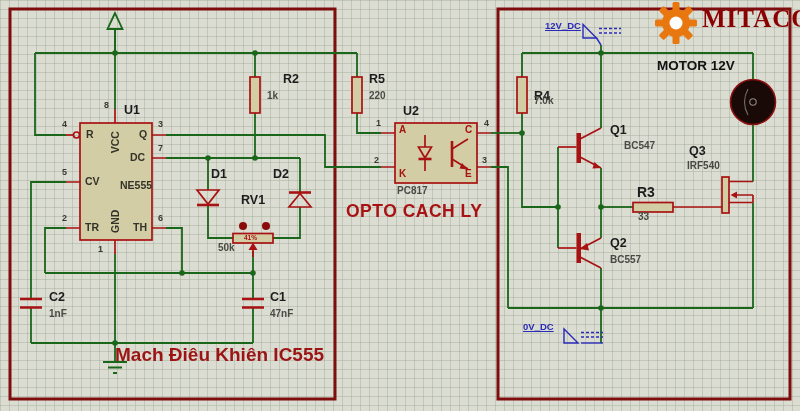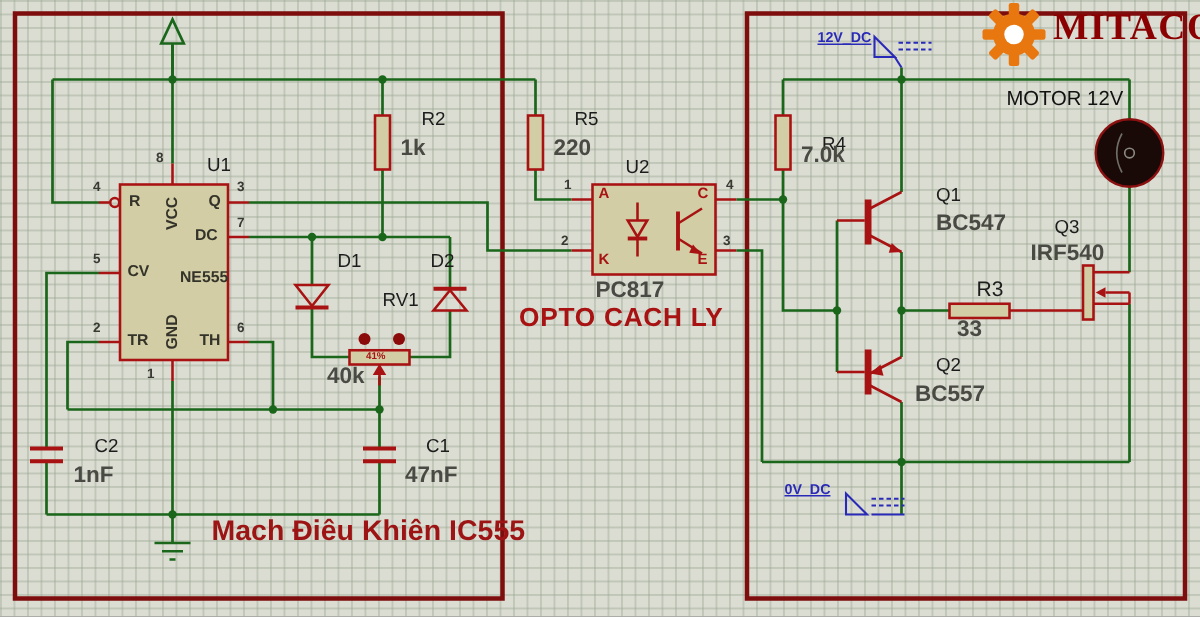--- a/index.html
+++ b/index.html
@@ -16,22 +16,22 @@
   .wire{stroke:var(--wire,#1a661a);stroke-width:1.8;fill:none;}
   .pin{stroke:var(--comp,#a81212);stroke-width:1.7;fill:none;}
   .pinthick{stroke:var(--comp,#a81212);stroke-width:2.6;fill:none;}
   .body{fill:var(--fill,#d2cda4);stroke:var(--comp,#a81212);stroke-width:1.7;}
   .redfill{fill:var(--comp,#a81212);stroke:none;}
   .dot{fill:var(--wire,#1a661a);stroke:none;}
   .blue{stroke:var(--blue,#2a2ab8);stroke-width:1.4;fill:none;}
   .bluedash{stroke:var(--blue,#2a2ab8);stroke-width:1.4;fill:none;stroke-dasharray:3 2;}
   .box{fill:none;stroke:var(--border,#7e0d0d);stroke-width:3;}
   .lbl{position:absolute;white-space:nowrap;line-height:1;color:#1c1c1c;}
-  .ref{font-size:12.5px;font-weight:normal;margin-left:14px;}
-  .val{font-size:15px;font-weight:bold;color:#4a4a44;}
+  .ref{font-size:12.5px;font-weight:bold;}
+  .val{font-size:10px;font-weight:bold;color:#4a4a44;}
   .pnum{font-size:9px;font-weight:bold;color:#3a3a34;}
   .chip{font-size:10.5px;font-weight:bold;color:#33332a;}
   .rot{transform:rotate(-90deg);width:30px;text-align:center;}
   .optopin{font-size:10px;font-weight:bold;color:var(--comp,#a81212);}
   .title{font-size:19px;font-weight:600;color:var(--title,#9c1414);}
   .opto-title{font-size:17.5px;font-weight:bold;color:var(--comp,#a81212);letter-spacing:.5px;}
   .bluetxt{font-size:9.5px;font-weight:bold;color:var(--blue,#2a2ab8);text-decoration:underline;}
   .black{color:#111;}
   .pct{font-size:6.5px;color:var(--comp,#a81212);font-weight:bold;}
   #logo{position:absolute;left:648px;top:0;width:152px;height:46px;background:#fff;}
@@ -264,28 +264,28 @@
   <div class="lbl chip" style="left:133px;top:222px">TH</div>
   <div class="lbl pnum" style="left:62px;top:120px">4</div>
   <div class="lbl pnum" style="left:104px;top:101px">8</div>
   <div class="lbl pnum" style="left:158px;top:120px">3</div>
   <div class="lbl pnum" style="left:158px;top:144px">7</div>
   <div class="lbl pnum" style="left:62px;top:168px">5</div>
   <div class="lbl pnum" style="left:62px;top:214px">2</div>
   <div class="lbl pnum" style="left:158px;top:214px">6</div>
   <div class="lbl pnum" style="left:98px;top:245px">1</div>
 
-  <div class="lbl ref" style="left:267px;top:73px">R2</div>
+  <div class="lbl ref" style="left:283px;top:73px">R2</div>
   <div class="lbl val" style="left:267px;top:91px">1k</div>
   <div class="lbl ref" style="left:369px;top:73px">R5</div>
   <div class="lbl val" style="left:369px;top:91px">220</div>
   <div class="lbl ref" style="left:211px;top:168px">D1</div>
   <div class="lbl ref" style="left:273px;top:168px">D2</div>
   <div class="lbl ref" style="left:241px;top:194px">RV1</div>
-  <div class="lbl val" style="left:218px;top:243px">40k</div>
+  <div class="lbl val" style="left:218px;top:243px">50k</div>
   <div class="lbl pct" style="left:244px;top:235px">41%</div>
   <div class="lbl ref" style="left:49px;top:291px">C2</div>
   <div class="lbl val" style="left:49px;top:309px">1nF</div>
   <div class="lbl ref" style="left:270px;top:291px">C1</div>
   <div class="lbl val" style="left:270px;top:309px">47nF</div>
 
   <div class="lbl ref" style="left:403px;top:105px">U2</div>
   <div class="lbl val" style="left:397px;top:186px">PC817</div>
   <div class="lbl optopin" style="left:399px;top:125px">A</div>
   <div class="lbl optopin" style="left:399px;top:169px">K</div>
@@ -304,14 +304,14 @@
   <div class="lbl ref" style="left:610px;top:124px">Q1</div>
   <div class="lbl val" style="left:624px;top:141px">BC547</div>
   <div class="lbl ref" style="left:610px;top:237px">Q2</div>
   <div class="lbl val" style="left:610px;top:255px">BC557</div>
   <div class="lbl ref" style="left:637px;top:185px;font-size:14px">R3</div>
   <div class="lbl val" style="left:638px;top:212px">33</div>
   <div class="lbl ref" style="left:689px;top:145px">Q3</div>
   <div class="lbl val" style="left:687px;top:161px">IRF540</div>
   <div class="lbl ref black" style="left:657px;top:59px;font-size:13.5px">MOTOR 12V</div>
 
-  <div class="lbl title" style="left:141px;top:345px">Mach Điêu Khiên IC555</div>
+  <div class="lbl title" style="left:115px;top:345px">Mach Điêu Khiên IC555</div>
 </div>
 
 </body></html>

